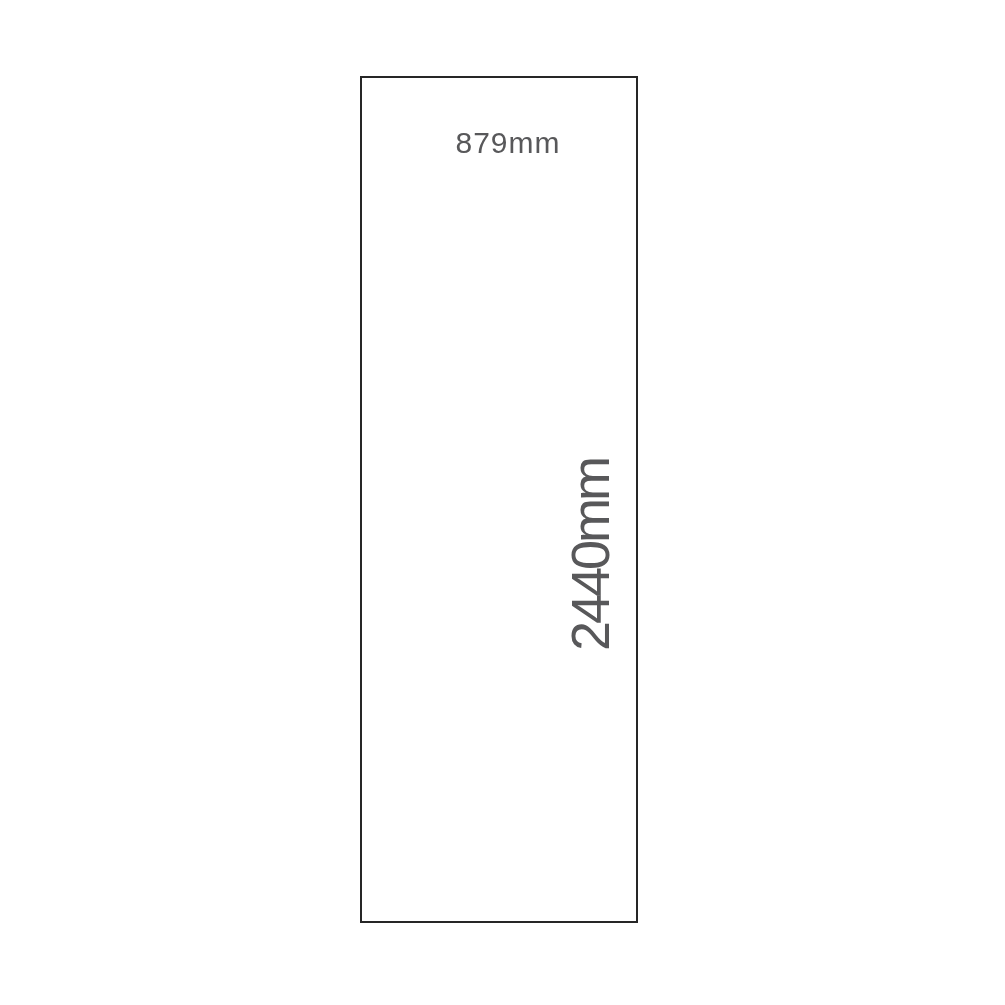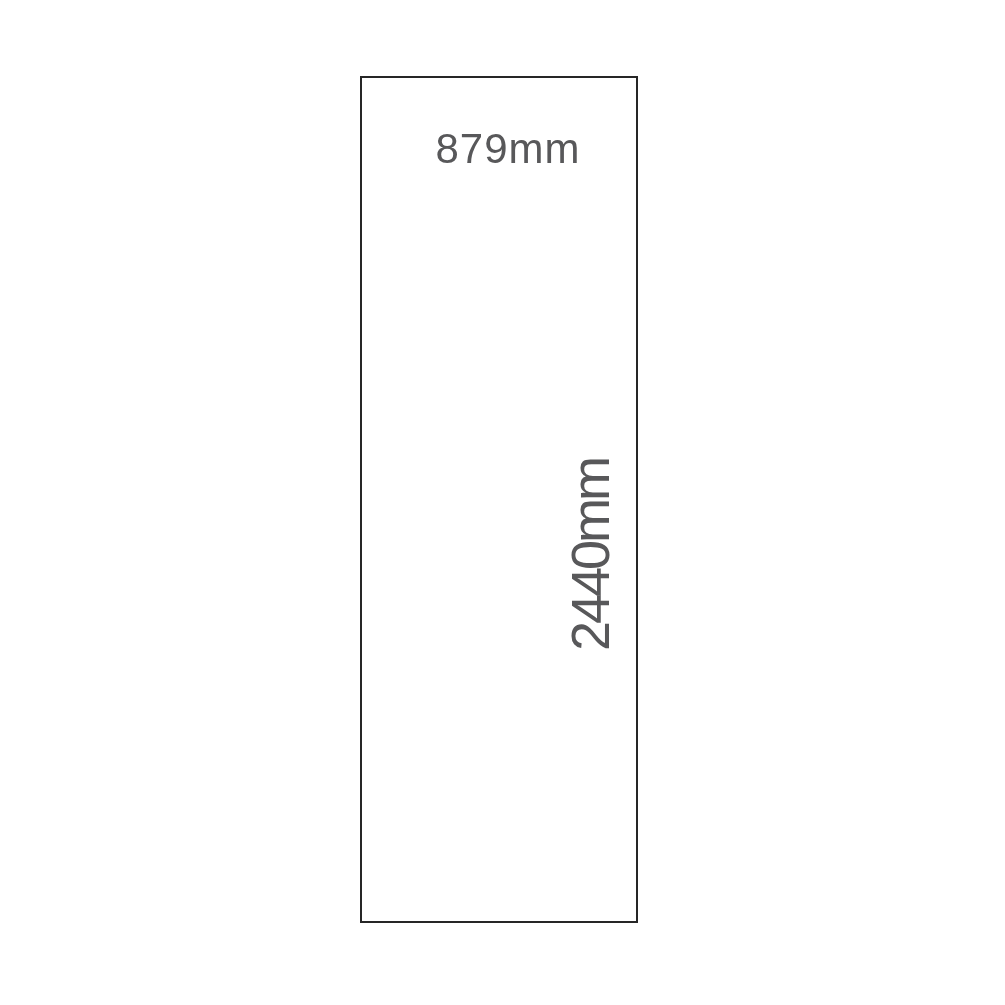--- a/index.html
+++ b/index.html
@@ -29,21 +29,21 @@
     position: absolute;
     color: var(--label-color, #58585a);
     line-height: 1;
     white-space: nowrap;
     font-weight: 400;
   }
   .dim-label.width {
     left: 508px;
     top: 128px;
     transform: translateX(-50%);
-    font-size: 42px;
+    font-size: 30px;
     letter-spacing: 1px;
   }
   .dim-label.height {
     left: 590px;
     top: 555px;
     transform: translate(-50%, -50%) rotate(-90deg);
     font-size: 54px;
     letter-spacing: -3px;
   }
 </style>

